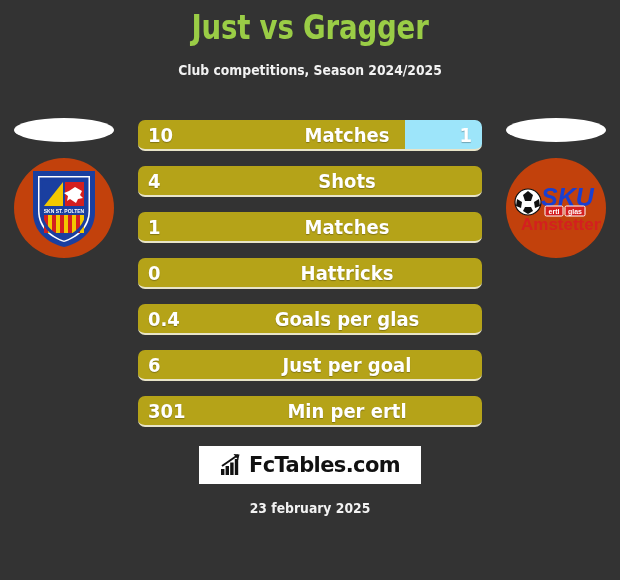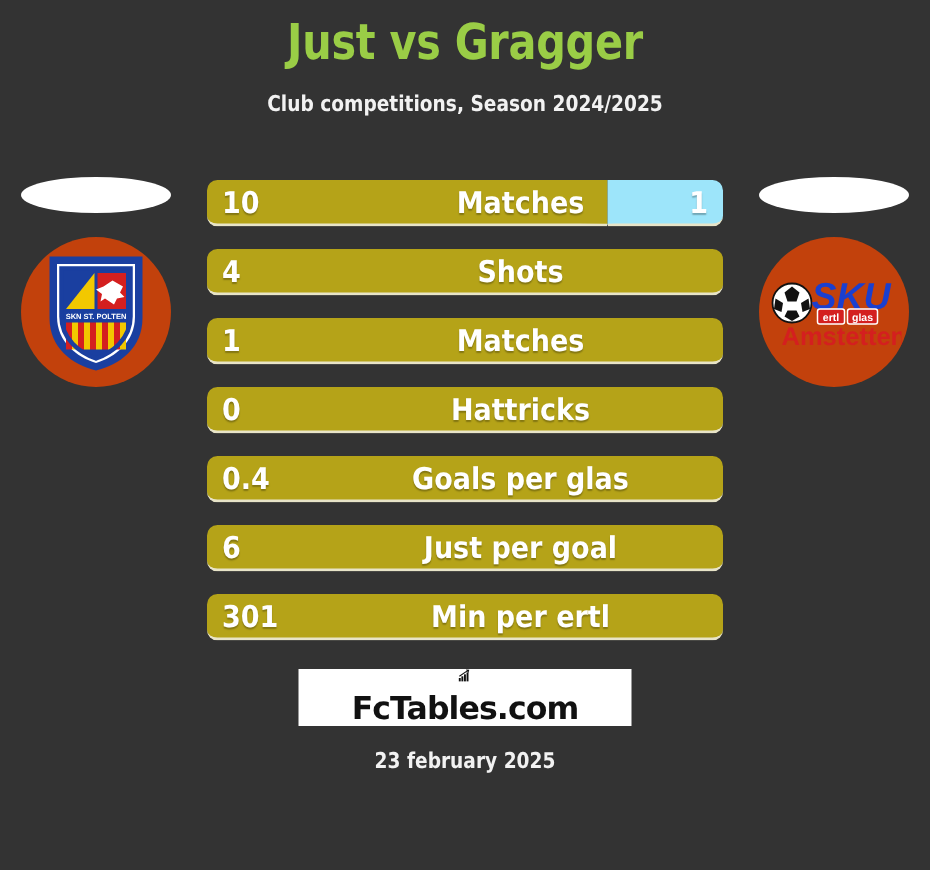--- a/index.html
+++ b/index.html
@@ -140,21 +140,20 @@
     position: absolute;
     top: 446px;
     left: 199px;
     width: 222px;
     height: 38px;
     background: #ffffff;
     display: flex;
     align-items: center;
     justify-content: center;
     gap: 5px;
-    flex-direction: column;
   }
   .wm-text {
     color: #111111;
     font-size: 21px;
     font-weight: bold;
     font-family: "DejaVu Sans", "Liberation Sans", sans-serif;
     letter-spacing: -0.6px;
   }
 
   

